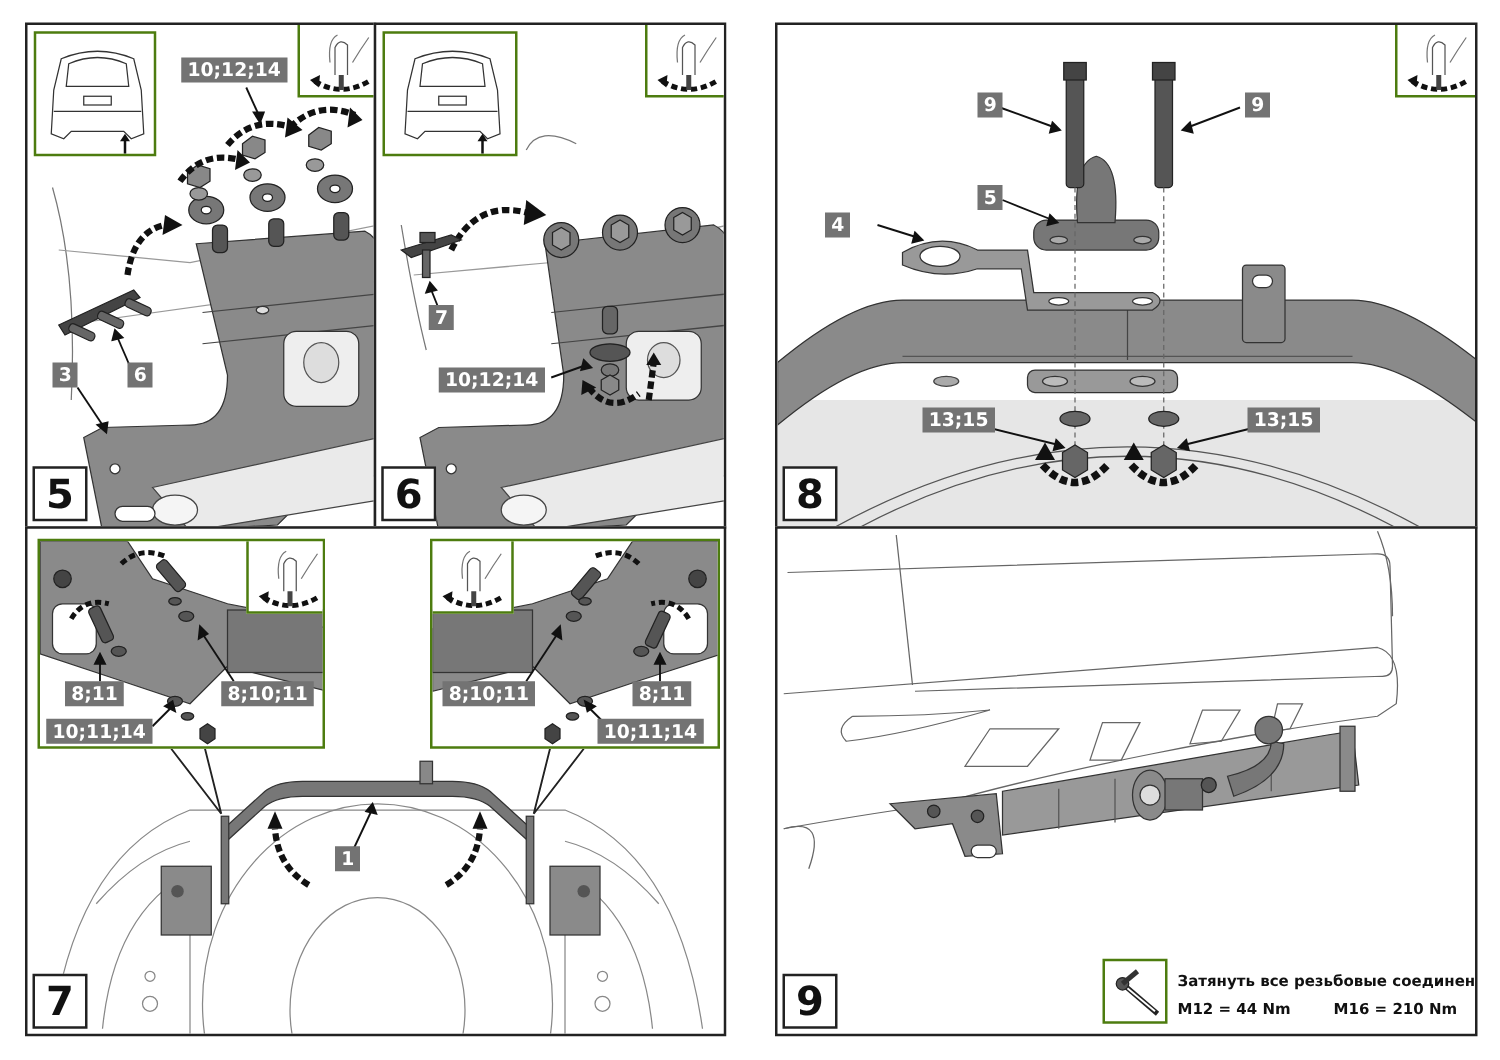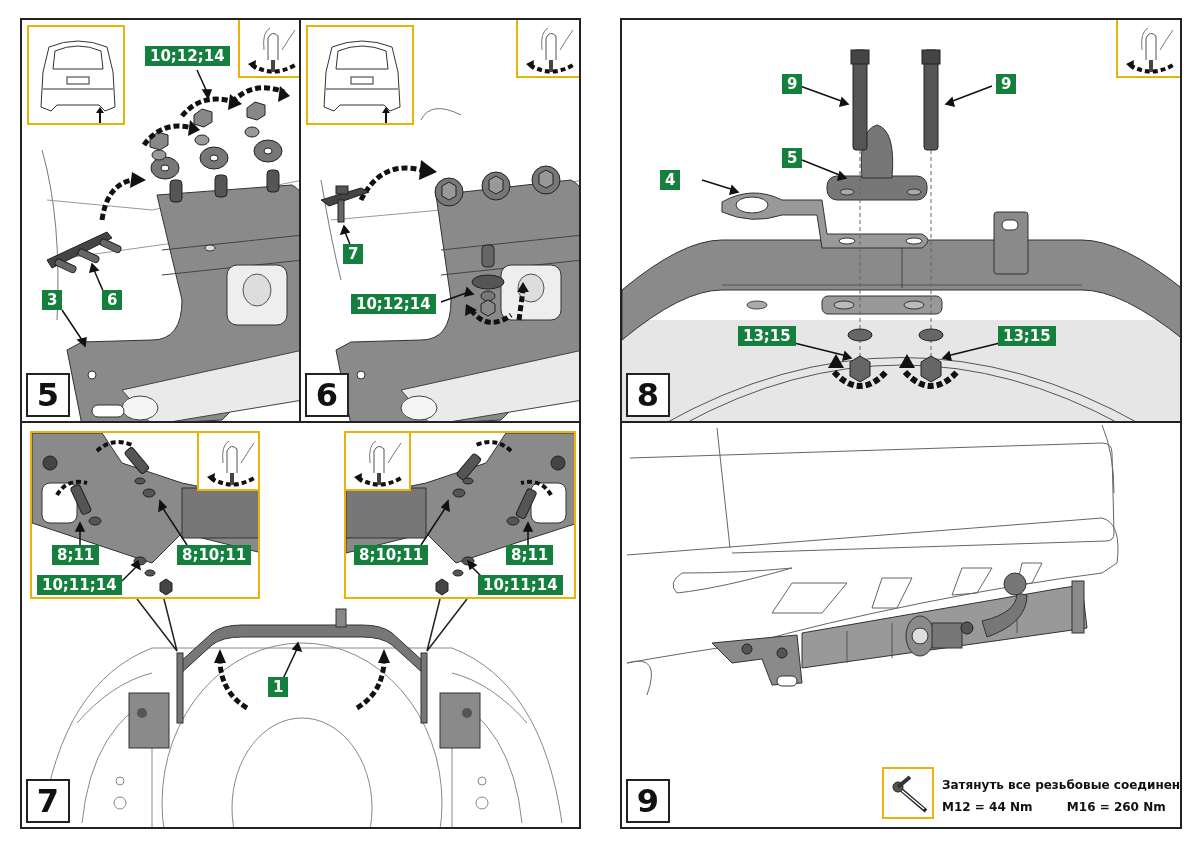--- a/index.html
+++ b/index.html
@@ -1,22 +1,22 @@
 <!DOCTYPE html>
 <html><head>
 <meta charset="utf-8">
 <style>
   html,body{margin:0;padding:0;background:#fff;}
   body{width:1200px;height:848px;position:relative;overflow:hidden;font-family:"DejaVu Sans",sans-serif;}
   .panel{position:absolute;border:2px solid #222;background:#fff;box-sizing:border-box;overflow:hidden;}
   .step{position:absolute;left:4px;bottom:4px;width:40px;height:40px;border:2px solid #222;background:#fff;
         font-weight:bold;font-size:32px;line-height:40px;text-align:center;color:#111;box-sizing:content-box;}
-  .lbl{position:absolute;background:#15803d;color:#fff;font-weight:bold;font-size:15px;line-height:20px;
+  .lbl{position:absolute;background:#737373;color:#fff;font-weight:bold;font-size:15px;line-height:20px;
        padding:0 5px;white-space:nowrap;font-family:"DejaVu Sans",sans-serif;}
-  .inset{position:absolute;border:2px solid #eab308;background:#fff;box-sizing:border-box;overflow:hidden;}
+  .inset{position:absolute;border:2px solid #4d7c0f;background:#fff;box-sizing:border-box;overflow:hidden;}
   svg{position:absolute;left:0;top:0;}
 </style>
 </head>
 <body>
 
 <div class="panel" style="left:20px;top:18px;width:281px;height:405px;">
   <svg width="281" height="405">
 
     <path d="M20 130 Q40 200 35 300" stroke="#777" fill="none" stroke-width="1"></path>
     <path d="M25 180 L130 190 L281 160" stroke="#999" fill="none" stroke-width="1"></path>
@@ -447,17 +447,17 @@
       <line x1="16" y1="20" x2="40" y2="40" stroke="#fff" stroke-width="1.5"></line>
       <circle cx="14" cy="18" r="5" fill="#555" stroke="#222"></circle>
       <line x1="14" y1="18" x2="26" y2="8" stroke="#333" stroke-width="4"></line>
     </svg>
   </div>
   <div style="position:absolute;left:320px;top:351px;font-weight:bold;font-size:12px;color:#111;line-height:22px;white-space:nowrap;">
     <div>Затянуть все резьбовые соединения</div>
     <div>
       <span>M12 = 44 Nm</span>
       <span style="display:inline-block;width:26px;"></span>
-      <span>M16 = 260 Nm</span>
+      <span>M16 = 210 Nm</span>
     </div>
   </div>
   <div class="step">9</div>
 </div>
 
 </body></html>

